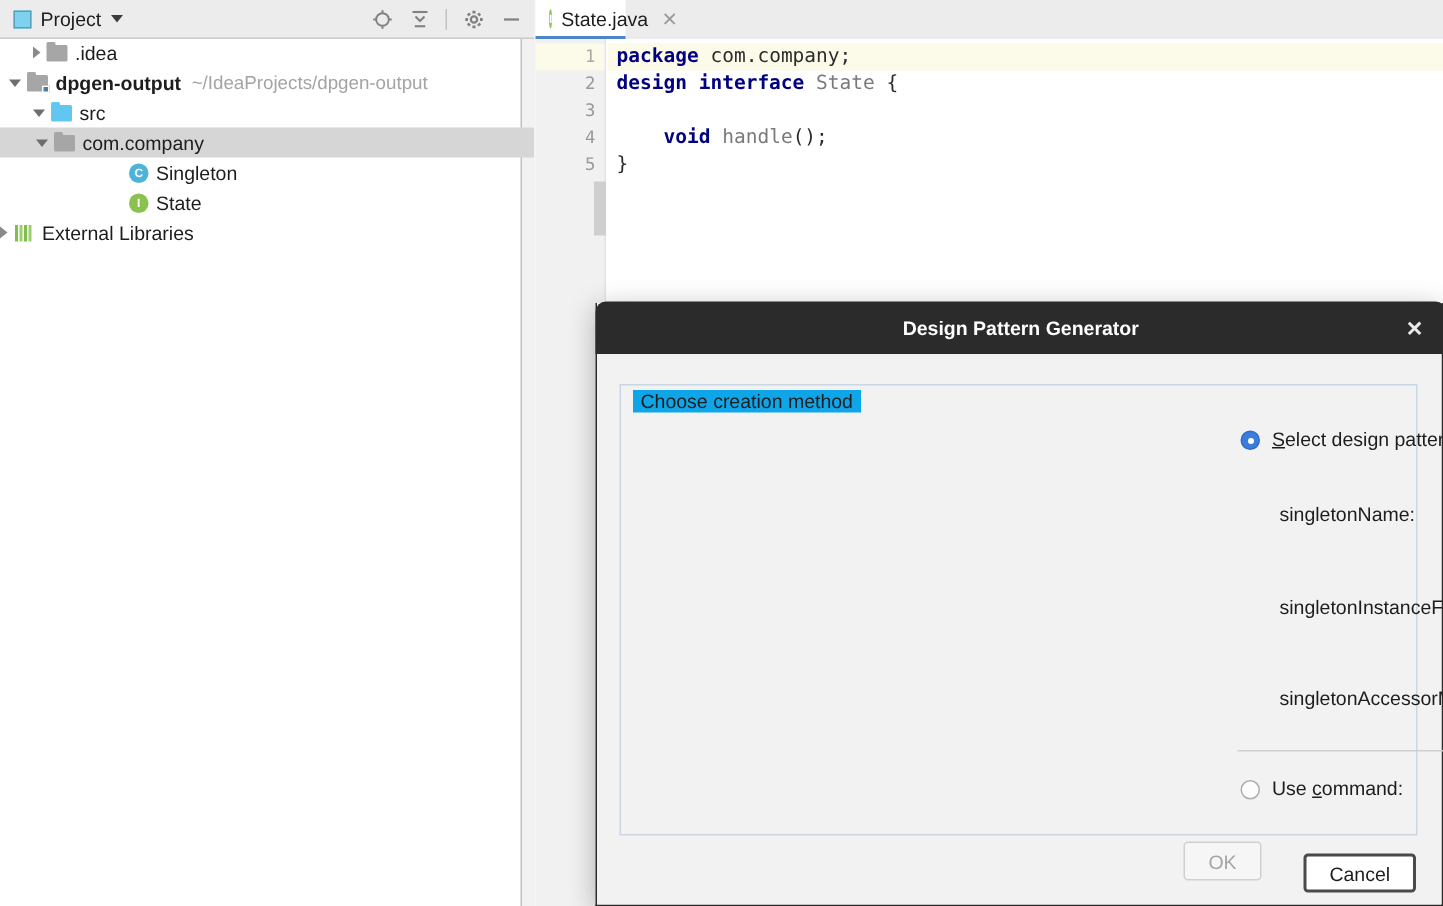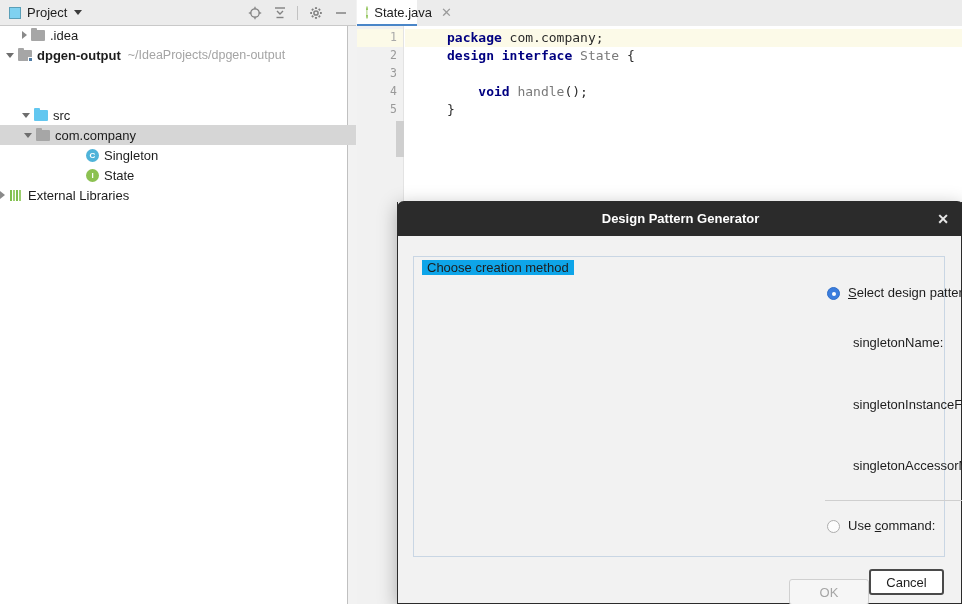--- a/index.html
+++ b/index.html
@@ -126,21 +126,21 @@
   .gutter .ln {
     position: absolute; right: 6px; width: 40px; text-align: right;
     font-family: "DejaVu Sans Mono", monospace; font-size: 11.5px; color: #999999;
   }
   .gutter .ln.cur { color: #a9a9a9; }
   .gutter-hl { position: absolute; left: 0; right: 0; height: 18px; background: #fcfae8; }
   .code-area { position: absolute; left: 48px; top: 26px; right: 0; bottom: 0; background: #ffffff; }
   .code-hl { position: absolute; left: 0; right: 0; height: 18px; background: #fcfae8; }
   .cline {
     position: absolute; left: 6px; white-space: pre;
-    font-family: "DejaVu Sans Mono", monospace; font-size: 13px; line-height: 18px; margin-left: 36px;
+    font-family: "DejaVu Sans Mono", monospace; font-size: 13px; line-height: 18px;
   }
   .kw { color: #000080; font-weight: bold; }
   .pl { color: #2b2b2b; }
   .ty { color: #7a7a7a; }
   .ed-scroll {
     position: absolute; left: -9px; top: 95px; width: 8px; height: 36px;
     background: #cfcfcf; border-radius: 0;
   }
 
   
@@ -260,21 +260,21 @@
           <div class="trow" style="padding-left: 6px;">
             <div class="arrow-down"></div>
             <div class="ticon">
               <span class="folder-gray">
                 <span class="mod-badge"></span>
               </span>
             </div>
             <span class="tlabel bold">dpgen-output</span>
             <span class="tpath">~/IdeaProjects/dpgen-output</span>
           </div>
-          <div class="trow" style="padding-left: 22px; margin-top: 40px;">
+          <div class="trow" style="padding-left: 22px;">
             <div class="arrow-down"></div>
             <div class="ticon">
               <span class="folder-blue"></span>
             </div>
             <span class="tlabel">src</span>
           </div>
           <div class="trow sel" style="padding-left: 24px;">
             <div class="arrow-down"></div>
             <div class="ticon">
               <span class="folder-gray"></span>
@@ -356,18 +356,18 @@
 
       <div class="flabel" style="left:455px; top:161px;">singletonInstanceFieldName:</div>
 
       <div class="flabel" style="left:455px; top:222px;">singletonAccessorMethodName:</div>
 
       <div class="divider" style="left:427px; top:264px; width:505px;"></div>
 
       <div class="radio off" style="left:429px; top:284px;"></div>
       <div class="flabel" style="left:450px; top:282px;"><span>Use </span><span class="mn">c</span><span>ommand:</span></div>
 
-      <div class="btn disabled" style="left:391px; top:343px; width:80px; height:26px;">OK</div>
+      <div class="btn disabled" style="left:391px; top:325px; width:52px; height:26px;">OK</div>
       <div class="btn focused" style="left:471px; top:333px; width:75px; height:26px;">Cancel</div>
 
     </div>
   </div>
 </div>
 
 </body></html>

